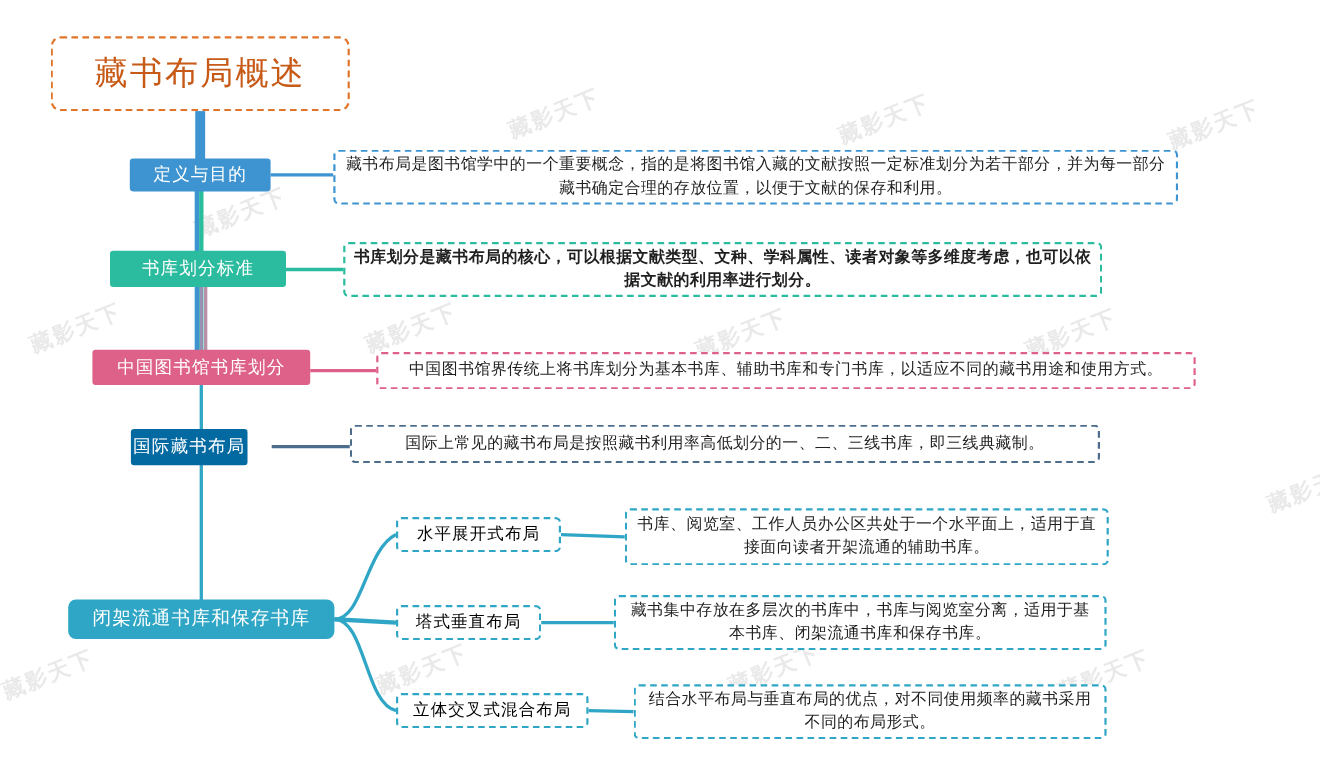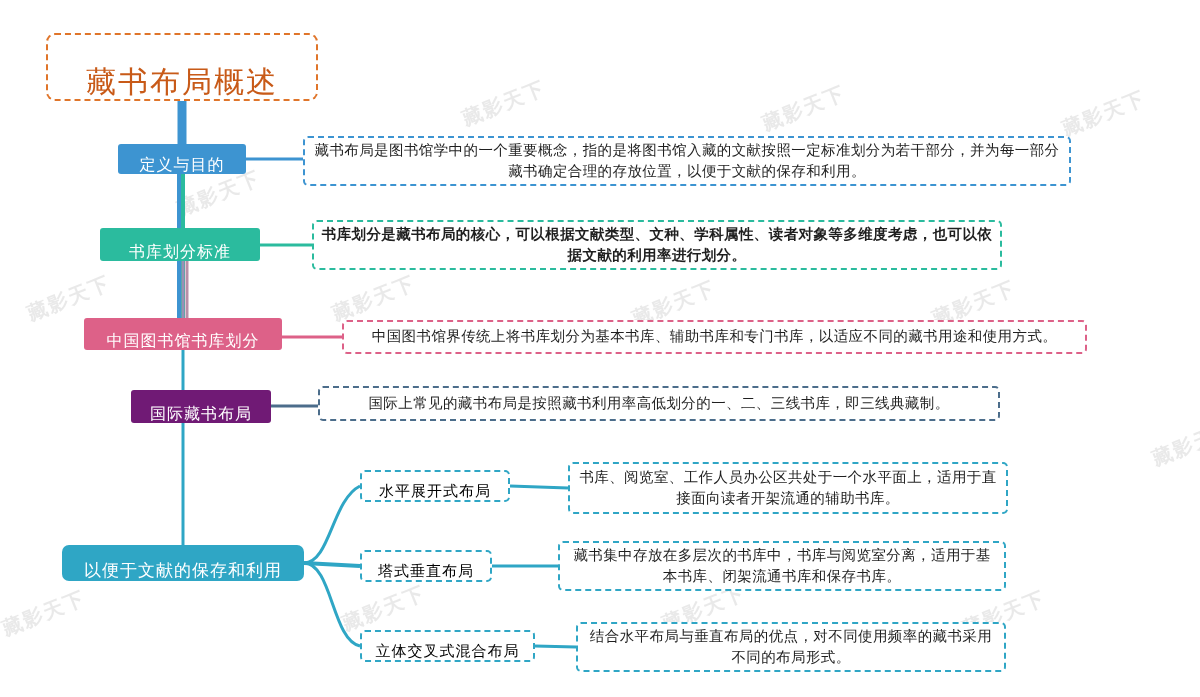--- a/index.html
+++ b/index.html
@@ -34,21 +34,21 @@
   }
 
   
   #links { position: absolute; inset: 0; z-index: 1; }
 
   
   .node {
     position: absolute;
     z-index: 3;
     display: flex;
-    align-items: flex-end;
+    align-items: center;
     justify-content: center;
     white-space: nowrap;
     line-height: 1.15;
   }
 
   
   #root-node {
     left: 46px; top: 33px;
     width: 272px; height: 68px;
     border: 2px dashed #e0752a;
@@ -68,21 +68,21 @@
     padding: 0 12px;
   }
   .topic .txt {
     color: #ffffff;
     font-size: 16px;
     letter-spacing: 1px;
   }
   #topic-0 { left: 118px; top: 144px; width: 128px; height: 30px; background: #3d94d1; }
   #topic-1 { left: 100px; top: 228px; width: 160px; height: 33px; background: #2bbb9e; }
   #topic-2 { left:  84px; top: 318px; width: 198px; height: 32px; background: #dd6188; }
-  #topic-3 { left: 131px; top: 390px; width: 140px; height: 33px; background: #701a75; }
+  #topic-3 { left: 119px; top: 390px; width: 106px; height: 33px; background: #0369a1; }
   #topic-4 {
     left: 62px; top: 545px; width: 242px; height: 36px;
     background: #2fa6c5; border-radius: 7px;
   }
   #topic-4 .txt { font-size: 17px; }
 
   
   .subtopic {
     border: 2px dashed #2fa6c5;
     border-radius: 5px;
@@ -185,21 +185,21 @@
   <div class="node topic" id="topic-0">
     <span class="txt">定义与目的</span>
   </div>
   <div class="node topic" id="topic-2">
     <span class="txt">中国图书馆书库划分</span>
   </div>
   <div class="node topic" id="topic-3">
     <span class="txt">国际藏书布局</span>
   </div>
   <div class="node topic" id="topic-4">
-    <span class="txt">以便于文献的保存和利用</span>
+    <span class="txt">闭架流通书库和保存书库</span>
   </div>
 
   <div class="node subtopic" id="sub-0">
     <span class="txt">水平展开式布局</span>
   </div>
   <div class="node subtopic" id="sub-1">
     <span class="txt">塔式垂直布局</span>
   </div>
   <div class="node subtopic" id="sub-2">
     <span class="txt">立体交叉式混合布局</span>

